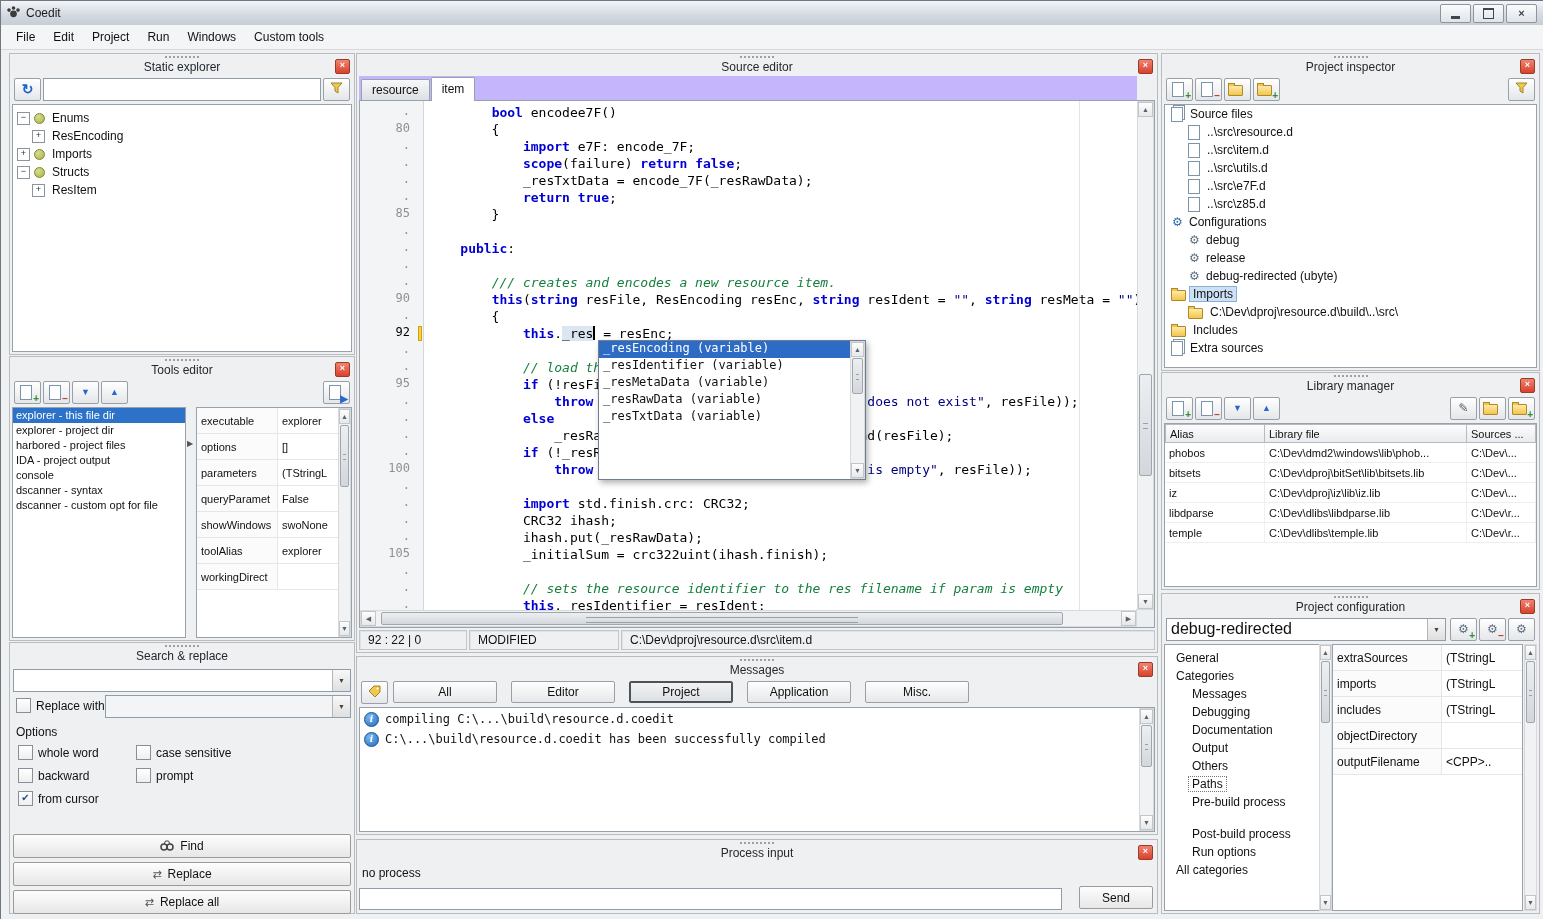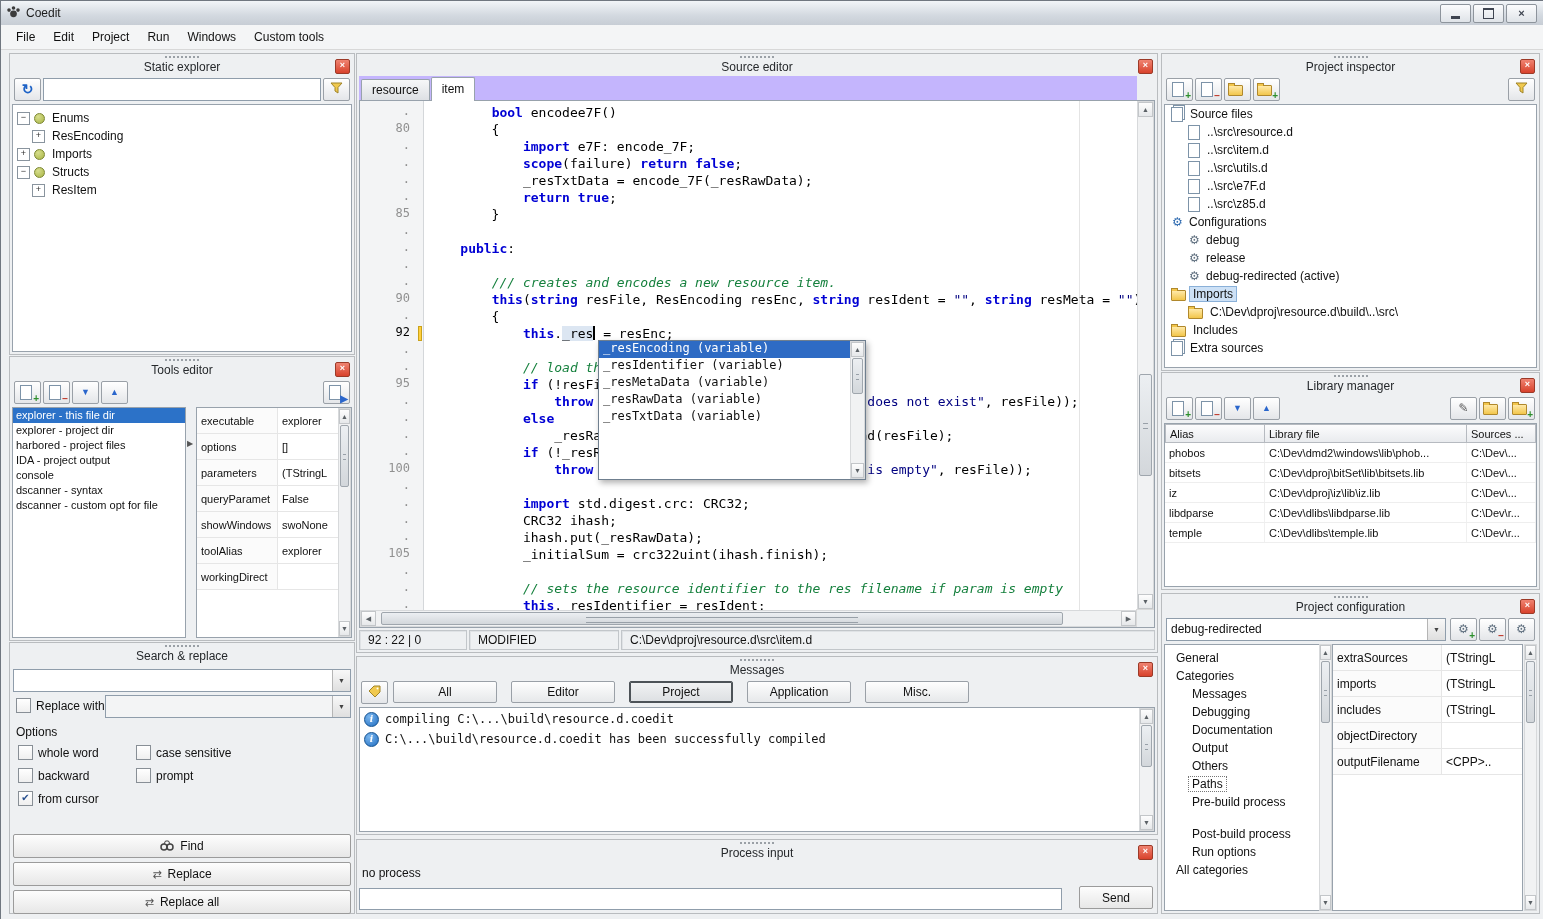--- a/index.html
+++ b/index.html
@@ -53,21 +53,21 @@
 .tdiv{position:absolute;left:174px;top:50px;width:12px;bottom:2px;display:flex;justify-content:center;}
 .tdiv span{margin-top:32px;font-size:8px;color:#555;}
 .tgrid{position:absolute;left:186px;top:50px;right:2px;bottom:2px;overflow:hidden;}
 .prow{display:flex;height:25px;border-bottom:1px solid #e6e6e6;align-items:center;font-size:11px;}
 .pname{border-right:1px solid #e6e6e6;padding:0 4px;white-space:nowrap;overflow:hidden;flex:none;align-self:stretch;display:flex;align-items:center;background:#fbfbfb;}
 .pval{flex:1;padding:0 4px;white-space:nowrap;overflow:hidden;}
 
 .combo{display:inline-flex;height:21px;background:#fff;border:1px solid #8f9dab;align-items:center;}
 .combo.dis{background:#f3f4f5;}
 .cinput{border:none;outline:none;flex:1;font:12px "Liberation Sans",sans-serif;padding:0 4px;background:transparent;min-width:0;}
-.combotext{flex:1;padding:0 4px;font-size:12px;white-space:nowrap;overflow:hidden;}
+.combotext{flex:1;padding:0 4px;font-size:16px;white-space:nowrap;overflow:hidden;}
 .comboarrow{width:17px;align-self:stretch;background:linear-gradient(#f8f8f8,#dfdfdf);border-left:1px solid #b5b5b5;font-size:7px;display:flex;align-items:center;justify-content:center;color:#444;flex:none;}
 .cb{flex:none;width:13px;height:13px;border:1px solid #888f96;background:linear-gradient(#fff,#efefef);font-size:10px;line-height:12px;text-align:center;color:#274f8f;margin-right:5px;}
 .opt{display:flex;align-items:center;width:118px;height:23px;font-size:12px;}
 .srlabel{font-size:12px;}
 .bigbtn{position:absolute;left:3px;right:3px;height:22px;display:flex;align-items:center;justify-content:center;gap:6px;background:linear-gradient(#fdfdfd,#e7e7e7);border:1px solid #9b9b9b;border-radius:2px;font-size:12px;}
 
 .tabsrow{position:absolute;left:2px;right:20px;top:22px;height:24px;border-bottom:1px solid #98a2ac;display:flex;align-items:flex-end;padding-left:2px;background:#c4b5fd;}
 .tab{height:20px;line-height:20px;padding:0 10px;font-size:12px;background:linear-gradient(#f6f7f8,#dde0e4);border:1px solid #98a2ac;border-bottom:none;margin-right:1px;border-radius:2px 2px 0 0;}
 .tab.active{height:23px;line-height:23px;background:#fff;position:relative;z-index:2;margin-bottom:-1px;}
 .edview{position:absolute;left:2px;right:2px;top:46px;bottom:24px;overflow:hidden;}
@@ -401,21 +401,21 @@
           <div class="cline"><span class="pl">            </span><span class="kw">this</span><span class="pl">.</span><span class="hl">_res</span><span class="caret"></span><span class="pl"> = resEnc;</span></div>
           <div class="cline"></div>
           <div class="cline"><span class="pl">            </span><span class="cm">// load the file</span></div>
           <div class="cline"><span class="pl">            </span><span class="kw">if</span><span class="pl"> (!resFile.exists)</span></div>
           <div class="cline"><span class="pl">                </span><span class="kw">throw</span><span class="pl"> </span><span class="kw">new</span><span class="pl"> Exception(format(</span><span class="st">"file %s"</span><span class="pl"> ~ </span><span class="st">"does not exist"</span><span class="pl">, resFile));</span></div>
           <div class="cline"><span class="pl">            </span><span class="kw">else</span></div>
           <div class="cline"><span class="pl">                _resRawData = </span><span class="kw">cast</span><span class="pl">(</span><span class="kw">ubyte</span><span class="pl">[]) std.file.read(resFile);</span></div>
           <div class="cline"><span class="pl">            </span><span class="kw">if</span><span class="pl"> (!_resRawData.length)</span></div>
           <div class="cline"><span class="pl">                </span><span class="kw">throw</span><span class="pl"> </span><span class="kw">new</span><span class="pl"> Exception(format(</span><span class="st">"file %s"</span><span class="pl"> ~ </span><span class="st">"is empty"</span><span class="pl">, resFile));</span></div>
           <div class="cline"></div>
-          <div class="cline"><span class="pl">            </span><span class="kw">import</span><span class="pl"> std.digest.crc: CRC32;</span></div>
+          <div class="cline"><span class="pl">            </span><span class="kw">import</span><span class="pl"> std.finish.crc: CRC32;</span></div>
           <div class="cline"><span class="pl">            CRC32 ihash;</span></div>
           <div class="cline"><span class="pl">            ihash.put(_resRawData);</span></div>
           <div class="cline"><span class="pl">            _initialSum = crc322uint(ihash.finish);</span></div>
           <div class="cline"></div>
           <div class="cline"><span class="pl">            </span><span class="cm">// sets the resource identifier to the res filename if param is empty</span></div>
           <div class="cline"><span class="pl">            </span><span class="kw">this</span><span class="pl">._resIdentifier = resIdent;</span></div>
         </div>
       <div class="sb v" id="ed-vsb" style="top:0;bottom:17px;right:0;width:17px">
           <span class="sbtn a">▲</span>
           <span class="sbtn b">▼</span>
@@ -561,21 +561,21 @@
         <div class="trow" style="padding-left: 23px;">
           <span class="ico gear">⚙</span>
           <span class="tlabel">debug</span>
         </div>
         <div class="trow" style="padding-left: 23px;">
           <span class="ico gear">⚙</span>
           <span class="tlabel">release</span>
         </div>
         <div class="trow" style="padding-left: 23px;">
           <span class="ico gear">⚙</span>
-          <span class="tlabel">debug-redirected (active)</span>
+          <span class="tlabel">debug-redirected (ubyte)</span>
         </div>
         <div class="trow selected" style="padding-left: 6px;">
           <span class="ico folder"></span>
           <span class="tlabel">Imports</span>
         </div>
         <div class="trow" style="padding-left: 23px;">
           <span class="ico folder"></span>
           <span class="tlabel">C:\Dev\dproj\resource.d\build\..\src\</span>
         </div>
         <div class="trow" style="padding-left: 6px;">

